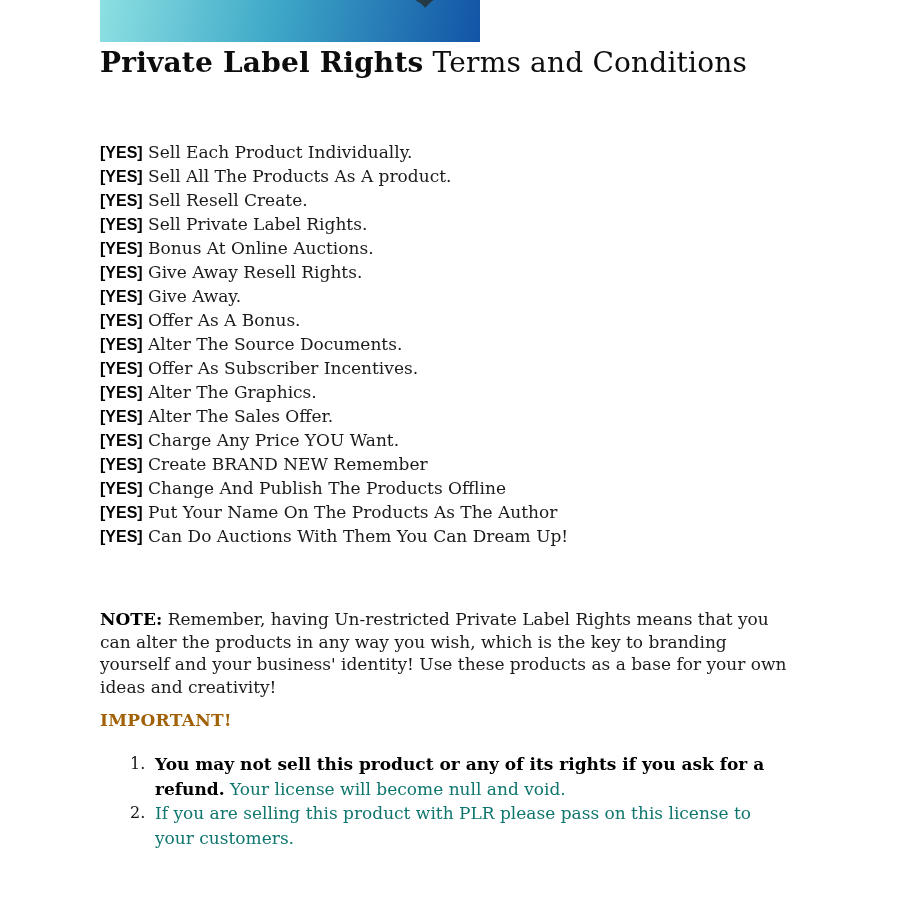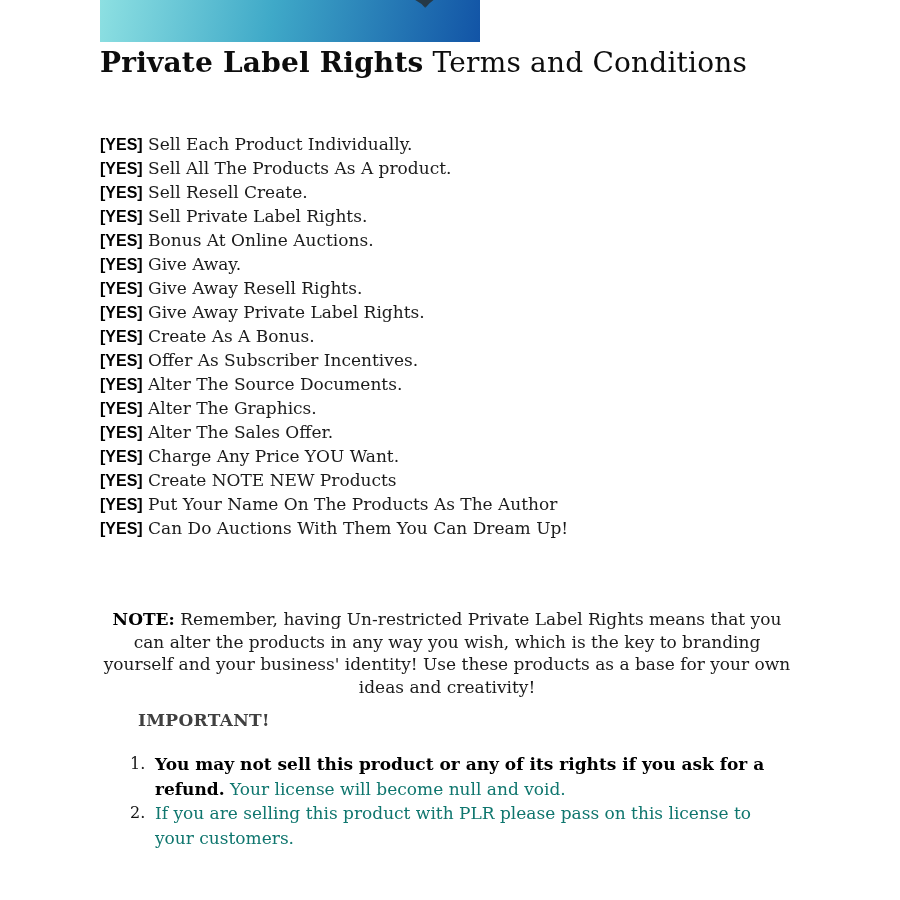--- a/index.html
+++ b/index.html
@@ -38,53 +38,51 @@
     font-weight: normal;
     letter-spacing: 0.2px;
     white-space: nowrap;
     color: #0d0d0d;
   }
   .title .bold { font-weight: bold; }
 
   
   .permissions {
     position: absolute;
-    left: 100px; top: 132px;
+    left: 100px; top: 140px;
     font-size: 17px;
   }
   .perm-row { height: 24px; line-height: 24px; white-space: nowrap; }
   .yes-tag {
     font-family: "Liberation Sans", sans-serif;
     font-weight: bold;
     font-size: 16px;
     color: #000000;
   }
   .perm-text { color: #1b1b1b; }
 
   
   .note {
     position: absolute;
     left: 100px; top: 608px;
     width: 694px;
     font-size: 17px;
     line-height: 22.5px;
     color: #1b1b1b;
-    text-align: center;
   }
   .note .note-label { font-weight: bold; color: #000; }
 
   
   .important-heading {
     position: absolute;
     left: 100px; top: 710px;
     font-size: 17px;
     font-weight: bold;
     letter-spacing: 0.3px;
-    color: #404040;
-    margin-left: 38px;
+    color: #a16207;
   }
   .important-list {
     position: absolute;
     left: 100px; top: 752px;
     width: 665px;
     font-size: 17px;
     line-height: 24.5px;
   }
   .imp-item { position: relative; padding-left: 55px; margin-bottom: 0; }
   .imp-num {
@@ -105,30 +103,30 @@
   </div>
 
   <h1 class="title"><span class="bold">Private Label Rights</span><span> Terms and Conditions</span></h1>
 
   <div class="permissions">
       <div class="perm-row"><span class="yes-tag">[YES]</span><span class="perm-text"> Sell Each Product Individually.</span></div>
       <div class="perm-row"><span class="yes-tag">[YES]</span><span class="perm-text"> Sell All The Products As A product.</span></div>
       <div class="perm-row"><span class="yes-tag">[YES]</span><span class="perm-text"> Sell Resell Create.</span></div>
       <div class="perm-row"><span class="yes-tag">[YES]</span><span class="perm-text"> Sell Private Label Rights.</span></div>
       <div class="perm-row"><span class="yes-tag">[YES]</span><span class="perm-text"> Bonus At Online Auctions.</span></div>
+      <div class="perm-row"><span class="yes-tag">[YES]</span><span class="perm-text"> Give Away Resell Rights.</span></div>
       <div class="perm-row"><span class="yes-tag">[YES]</span><span class="perm-text"> Give Away.</span></div>
-      <div class="perm-row"><span class="yes-tag">[YES]</span><span class="perm-text"> Give Away Resell Rights.</span></div>
-      <div class="perm-row"><span class="yes-tag">[YES]</span><span class="perm-text"> Give Away Private Label Rights.</span></div>
-      <div class="perm-row"><span class="yes-tag">[YES]</span><span class="perm-text"> Create As A Bonus.</span></div>
+      <div class="perm-row"><span class="yes-tag">[YES]</span><span class="perm-text"> Offer As A Bonus.</span></div>
+      <div class="perm-row"><span class="yes-tag">[YES]</span><span class="perm-text"> Alter The Source Documents.</span></div>
       <div class="perm-row"><span class="yes-tag">[YES]</span><span class="perm-text"> Offer As Subscriber Incentives.</span></div>
-      <div class="perm-row"><span class="yes-tag">[YES]</span><span class="perm-text"> Alter The Source Documents.</span></div>
       <div class="perm-row"><span class="yes-tag">[YES]</span><span class="perm-text"> Alter The Graphics.</span></div>
       <div class="perm-row"><span class="yes-tag">[YES]</span><span class="perm-text"> Alter The Sales Offer.</span></div>
       <div class="perm-row"><span class="yes-tag">[YES]</span><span class="perm-text"> Charge Any Price YOU Want.</span></div>
-      <div class="perm-row"><span class="yes-tag">[YES]</span><span class="perm-text"> Create NOTE NEW Products</span></div>
+      <div class="perm-row"><span class="yes-tag">[YES]</span><span class="perm-text"> Create BRAND NEW Remember</span></div>
+      <div class="perm-row"><span class="yes-tag">[YES]</span><span class="perm-text"> Change And Publish The Products Offline</span></div>
       <div class="perm-row"><span class="yes-tag">[YES]</span><span class="perm-text"> Put Your Name On The Products As The Author</span></div>
       <div class="perm-row"><span class="yes-tag">[YES]</span><span class="perm-text"> Can Do Auctions With Them You Can Dream Up!</span></div>
     </div>
 
   <p class="note"><span class="note-label">NOTE:</span><span> Remember, having Un-restricted Private Label Rights means that you can alter the products in any way you wish, which is the key to branding yourself and your business' identity! Use these products as a base for your own ideas and creativity!</span></p>
 
   <div class="important-heading">IMPORTANT!</div>
 
   <div class="important-list">
       <div class="imp-item"><span class="imp-num">1.</span><span class="imp-bold">You may not sell this product or any of its rights if you ask for a refund.</span><span class="imp-regular"> Your license will become null and void.</span></div>

